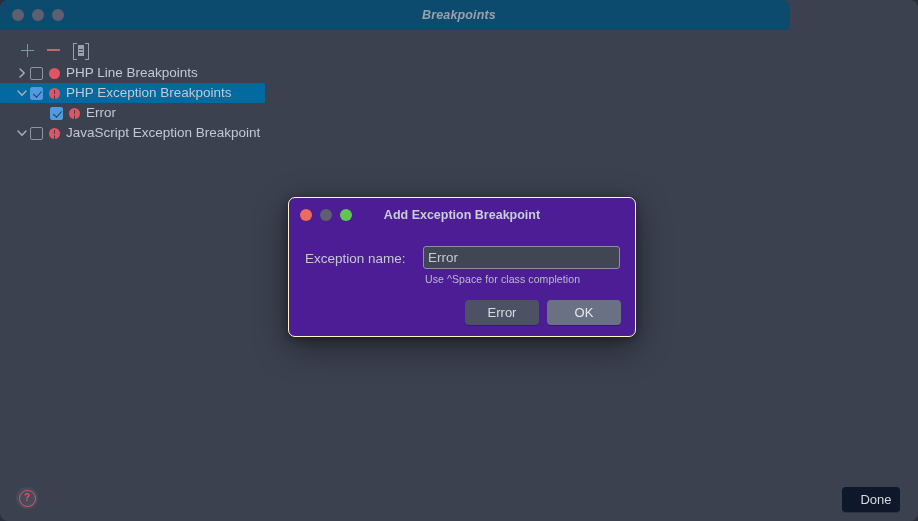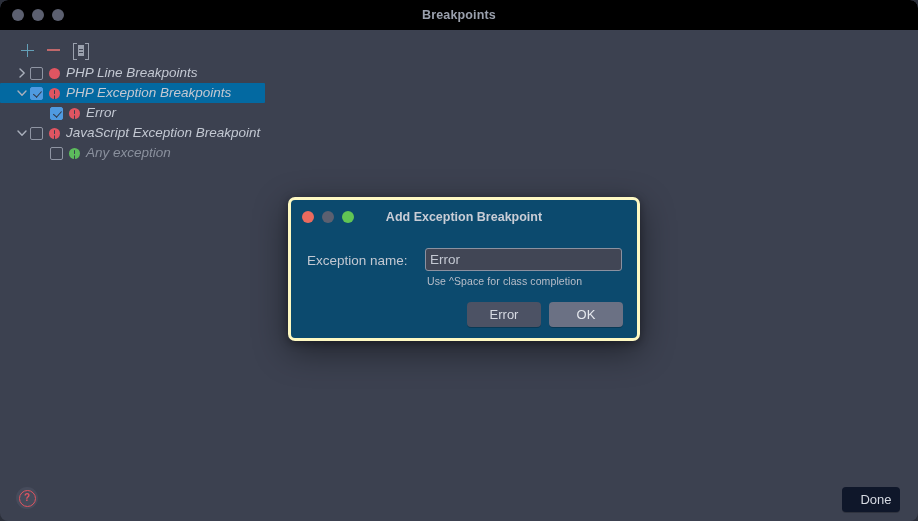--- a/index.html
+++ b/index.html
@@ -18,25 +18,26 @@
     height: 521px;
     overflow: hidden;
     background: #3c4150;
     border-radius: 8px;
   }
 
   
   .titlebar {
     position: absolute;
     left: 0; top: 0;
-    width: 918px;
+    width: 790px;
     height: 30px;
-    background: #000000;
+    background: #0c4a6e;
     border-top-left-radius: 8px;
     border-top-right-radius: 8px;
+    font-style: italic;
   }
   .titlebar .title {
     position: absolute;
     left: 0; top: 0;
     width: 918px;
     line-height: 30px;
     text-align: center;
     font-size: 12.5px;
     font-weight: bold;
     color: #9aa0ad;
@@ -121,21 +122,20 @@
     background: #414655;
     box-shadow: 0 3px 0 0 #414655;
   }
 
   
   .tree {
     position: absolute;
     left: 0;
     top: 63px;
     width: 918px;
-    font-style: italic;
   }
   .row {
     position: relative;
     height: 20px;
     display: flex;
     align-items: center;
     padding-left: 14px;
     box-sizing: border-box;
   }
   .row.selected {
@@ -266,23 +266,23 @@
     padding-left: 16px;
   }
 
   
   .dialog {
     position: absolute;
     left: 288px;
     top: 197px;
     width: 346px;
     height: 138px;
-    background: #0c4a6e;
+    background: #4c1d95;
     border-radius: 7px;
-    border: 3px solid #fef9c3;
+    border: 1px solid #fef9c3;
     box-shadow: 0 10px 34px rgba(0,0,0,0.45), 0 2px 8px rgba(0,0,0,0.35);
     overflow: hidden;
   }
   .dialog .dlg-titlebar {
     position: relative;
     height: 34px;
   }
   .dlg-lights { left: 11px; top: 11px; }
   .dlg-lights .dot.close { background: #ec6a5e; }
   .dlg-lights .dot.min   { background: #5c6070; }
@@ -419,25 +419,20 @@
       <div class="row">
         <span class="arrow">
           <svg width="10" height="7" viewBox="0 0 10 7">
             <path d="M1 1 L5 5.2 L9 1" fill="none" stroke="#a9afbb" stroke-width="1.4" stroke-linecap="round" stroke-linejoin="round"></path>
           </svg>
         </span>
         <span class="cb"></span>
         <span class="bp-icon red-excl"></span>
         <span class="label">JavaScript Exception Breakpoint</span>
       </div>
-      <div class="row indent1">
-        <span class="cb"></span>
-        <span class="bp-icon green-excl"></span>
-        <span class="label muted">Any exception</span>
-      </div>
     </div>
 
   <div class="bg-text">point</div>
 
   <div class="help-btn">
     <div class="ring">?</div>
   </div>
   <button class="done-btn">Done</button>
 
   <div class="dialog">

